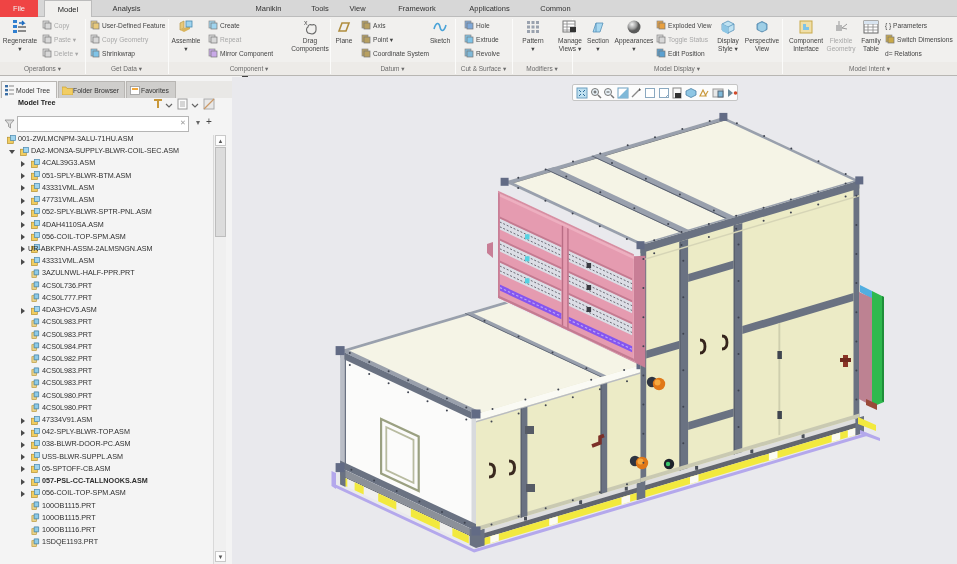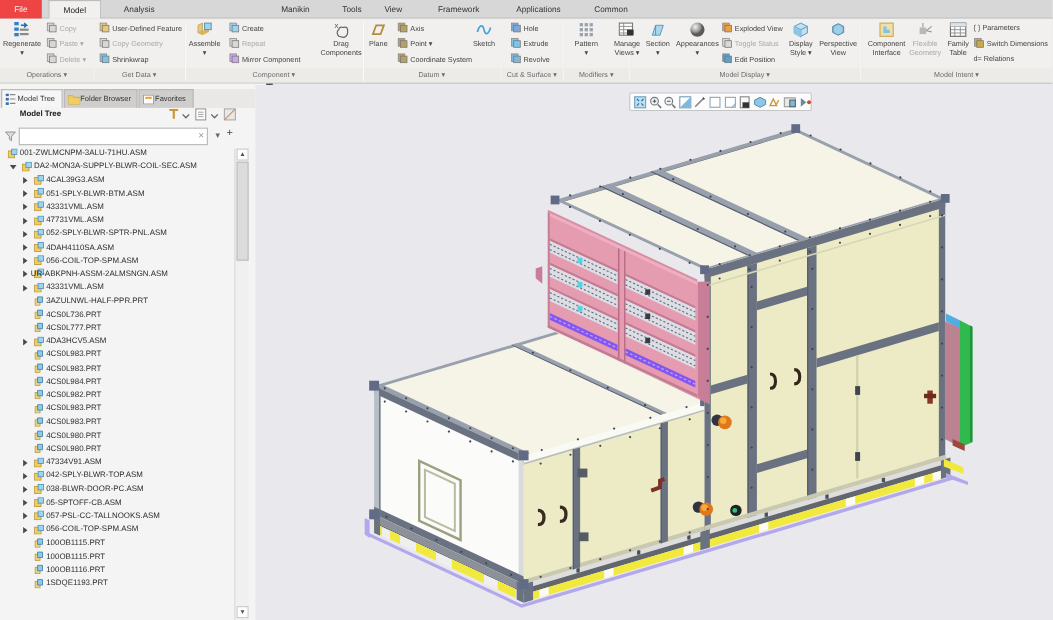--- a/index.html
+++ b/index.html
@@ -459,29 +459,37 @@
           <rect x="4" y="0.5" width="5.5" height="5.5" fill="#9fd4ef" stroke="#4a8ab0" stroke-width="0.8"></rect>
         </svg>
         <span class="lbl" style="left:42px;">038-BLWR-DOOR-PC.ASM</span>
       </div>
 <div class="trow">
         <span class="arrow arr-r" style="left:21px;"></span>
         <svg class="ticon" style="left:31px;" width="10" height="10" viewBox="0 0 10 10">
           <rect x="0.5" y="2.5" width="6.5" height="7" fill="#f0cd62" stroke="#b8922e" stroke-width="0.8"></rect>
           <rect x="4" y="0.5" width="5.5" height="5.5" fill="#9fd4ef" stroke="#4a8ab0" stroke-width="0.8"></rect>
         </svg>
+        <span class="lbl" style="left:42px;">USS-BLWR-SUPPL.ASM</span>
+      </div>
+<div class="trow">
+        <span class="arrow arr-r" style="left:21px;"></span>
+        <svg class="ticon" style="left:31px;" width="10" height="10" viewBox="0 0 10 10">
+          <rect x="0.5" y="2.5" width="6.5" height="7" fill="#f0cd62" stroke="#b8922e" stroke-width="0.8"></rect>
+          <rect x="4" y="0.5" width="5.5" height="5.5" fill="#9fd4ef" stroke="#4a8ab0" stroke-width="0.8"></rect>
+        </svg>
         <span class="lbl" style="left:42px;">05-SPTOFF-CB.ASM</span>
       </div>
 <div class="trow">
         <span class="arrow arr-r" style="left:21px;"></span>
         <svg class="ticon" style="left:31px;" width="10" height="10" viewBox="0 0 10 10">
           <rect x="0.5" y="2.5" width="6.5" height="7" fill="#f0cd62" stroke="#b8922e" stroke-width="0.8"></rect>
           <rect x="4" y="0.5" width="5.5" height="5.5" fill="#9fd4ef" stroke="#4a8ab0" stroke-width="0.8"></rect>
         </svg>
-        <span class="lbl" style="left:42px;">057-PSL-CC-TALLNOOKS.ASM</span>
+        <span class="lbl" style="left:42px;font-weight:bold;">057-PSL-CC-TALLNOOKS.ASM</span>
       </div>
 <div class="trow">
         <span class="arrow arr-r" style="left:21px;"></span>
         <svg class="ticon" style="left:31px;" width="10" height="10" viewBox="0 0 10 10">
           <rect x="0.5" y="2.5" width="6.5" height="7" fill="#f0cd62" stroke="#b8922e" stroke-width="0.8"></rect>
           <rect x="4" y="0.5" width="5.5" height="5.5" fill="#9fd4ef" stroke="#4a8ab0" stroke-width="0.8"></rect>
         </svg>
         <span class="lbl" style="left:42px;">056-COIL-TOP-SPM.ASM</span>
       </div>
 <div class="trow">

